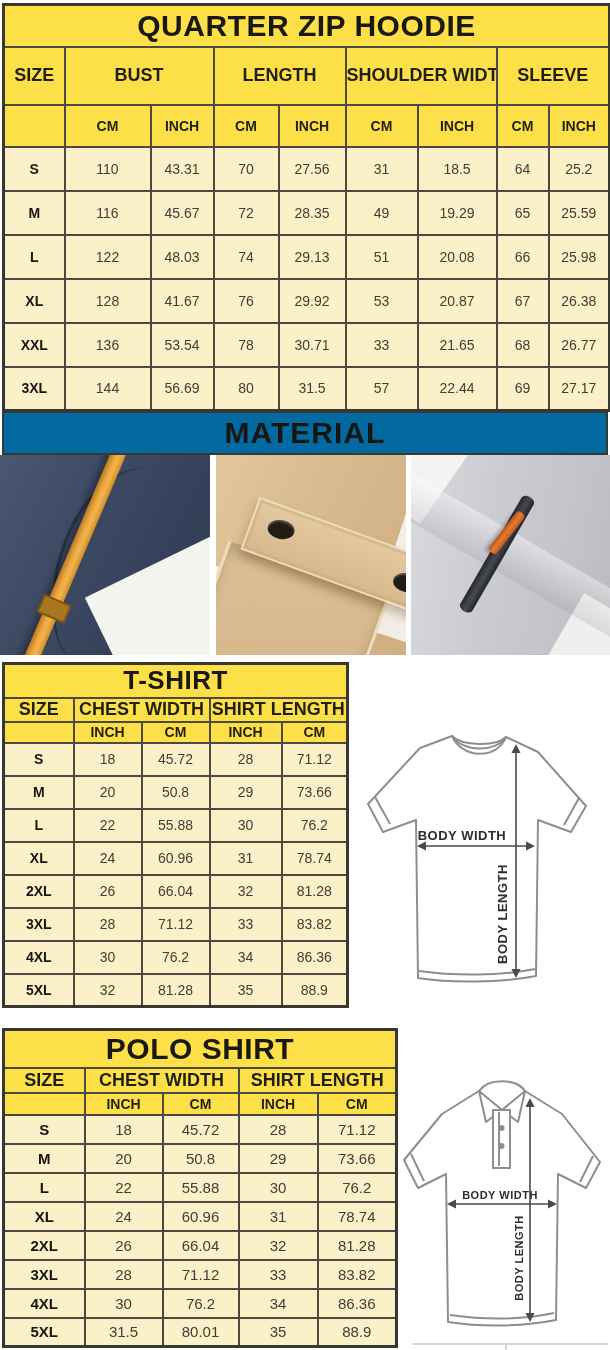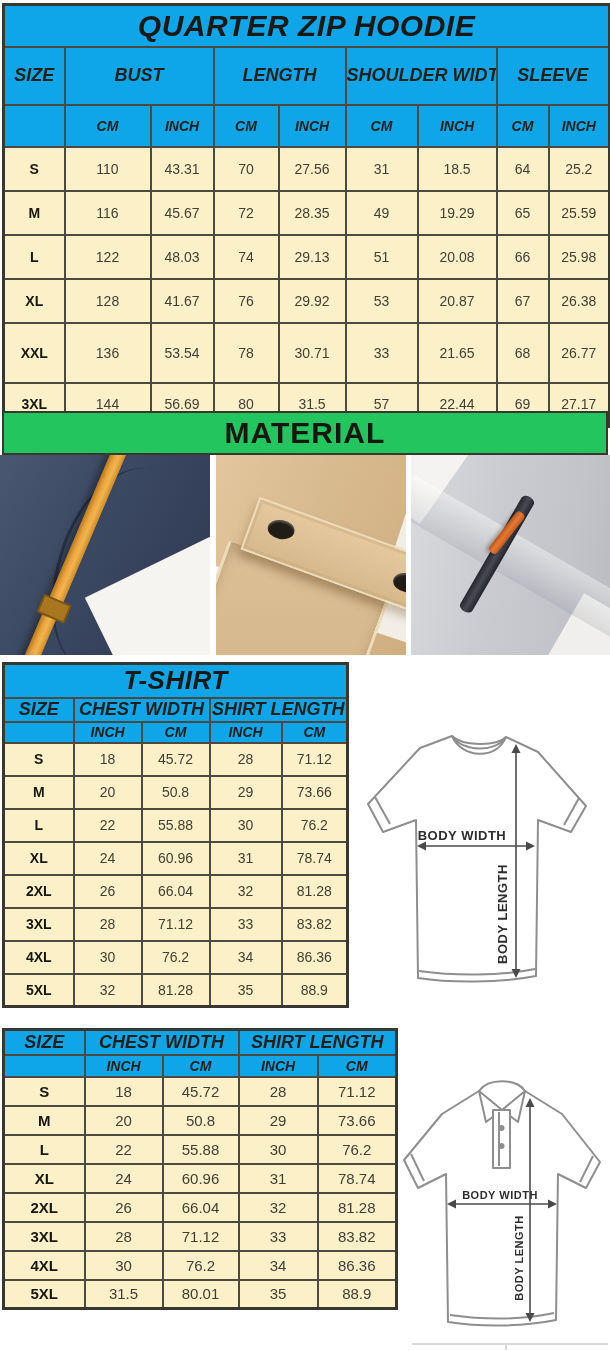--- a/index.html
+++ b/index.html
@@ -9,38 +9,38 @@
   }
   
   .size-table{
     border-collapse:collapse;table-layout:fixed;position:absolute;
     border:3px solid #383730;
   }
   .size-table td{
     border:2px solid #4c4a40;text-align:center;vertical-align:middle;
     padding:0;overflow:hidden;white-space:nowrap;
   }
-  .yellow{background:#0ea5e9;font-style:italic;}
+  .yellow{background:#fde047;}
   .cream{background:#fbf0c8;}
   .tbl-title{font-weight:bold;letter-spacing:0.5px;color:#191813;}
   .grp{font-weight:bold;font-size:18px;color:#201f18;}
   .unit{font-weight:bold;font-size:14px;color:#201f18;}
   .sz{font-weight:bold;font-size:14px;color:#171611;}
   .val{font-weight:normal;font-size:14px;color:#403e35;}
   #hoodie-table{left:2px;top:3px;width:606px;}
   #hoodie-table .tbl-title{font-size:30px;}
   #tshirt-table{left:2px;top:662px;width:344px;border-radius:29px;}
   #tshirt-table .tbl-title{font-size:26px;}
   #polo-table{left:2px;top:1028px;width:393px;}
   #polo-table .tbl-title{font-size:30px;}
   #polo-table .sz,#polo-table .val{font-size:15px;}
   
   #material-band{
     position:absolute;left:2px;top:411px;width:602px;height:40px;
-    background:#22c55e;border:2px solid #383730;
+    background:#0369a1;border:2px solid #383730;
     display:flex;align-items:center;justify-content:center;
     font-weight:bold;font-size:30px;letter-spacing:1px;color:#171611;
   }
   
   .photo{position:absolute;top:455px;height:200px;overflow:hidden;}
   .photo *{position:absolute;}
   #photo-navy{left:0;width:210px;background:linear-gradient(118deg,#4a5771 0%,#3e4b65 35%,#36425b 65%,#2e3a51 100%);}
   .p1-white{right:-60px;bottom:-95px;width:150px;height:195px;background:#f5f4f1;transform:rotate(-26deg);}
   .p1-seam{left:58px;top:8px;width:120px;height:210px;border-left:3px solid rgba(13,20,36,.45);
     border-radius:60% 0 0 45% / 55% 0 0 50%;transform:rotate(16deg);}
@@ -154,21 +154,21 @@
     <td class="cream sz">XL</td>
     <td class="cream val">128</td>
     <td class="cream val">41.67</td>
     <td class="cream val">76</td>
     <td class="cream val">29.92</td>
     <td class="cream val">53</td>
     <td class="cream val">20.87</td>
     <td class="cream val">67</td>
     <td class="cream val">26.38</td>
   </tr>
-  <tr style="height:60px">
+  <tr style="height:44px">
     <td class="cream sz">XXL</td>
     <td class="cream val">136</td>
     <td class="cream val">53.54</td>
     <td class="cream val">78</td>
     <td class="cream val">30.71</td>
     <td class="cream val">33</td>
     <td class="cream val">21.65</td>
     <td class="cream val">68</td>
     <td class="cream val">26.77</td>
   </tr>
@@ -322,20 +322,23 @@
 
 <table class="size-table" id="polo-table">
   <colgroup>
     <col style="width:81px">
       <col style="width:78px">
       <col style="width:76px">
     <col style="width:79px">
       <col style="width:79px">
   </colgroup>
   <tbody>
+      <tr style="height:38px">
+    <td colspan="5" class="yellow tbl-title">POLO SHIRT</td>
+  </tr>
   <tr style="height:25px">
     <td class="yellow grp">SIZE</td>
     <td colspan="2" class="yellow grp">CHEST WIDTH</td>
     <td colspan="2" class="yellow grp">SHIRT LENGTH</td>
   </tr>
   <tr style="height:22px">
     <td class="yellow"></td>
     <td class="yellow unit">INCH</td>
     <td class="yellow unit">CM</td>
     <td class="yellow unit">INCH</td>

